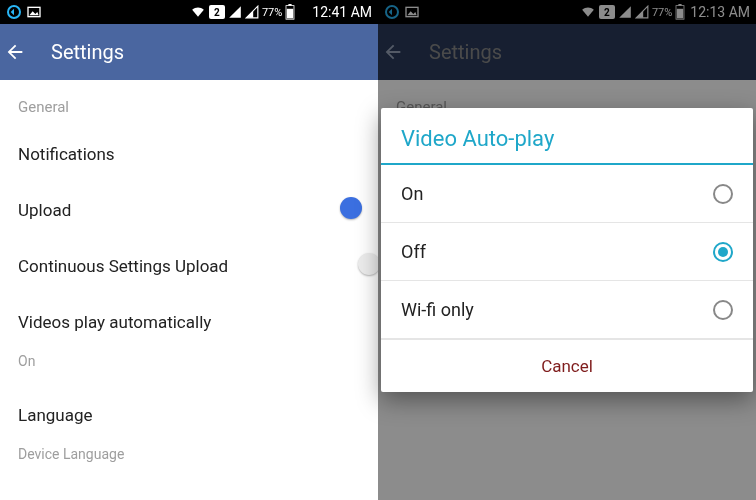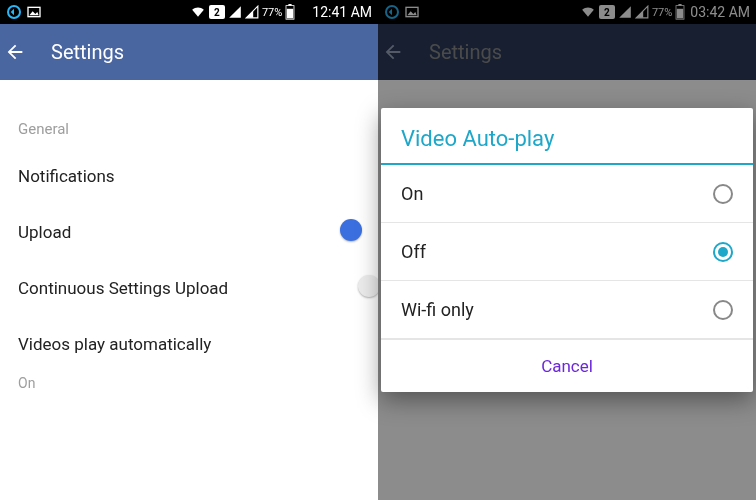--- a/index.html
+++ b/index.html
@@ -6,21 +6,21 @@
 body { width: 756px; height: 500px; display: flex; background: #fff; overflow: hidden; }
 .phone { width: 378px; height: 500px; position: relative; display: flex; flex-direction: column; }
 .statusbar { height: 24px; background: #000; color: #fff; display: flex; align-items: center; font-size: 13px; padding: 0 6px; }
 .statusbar .sb-left { display: flex; align-items: center; gap: 4px; }
 .statusbar .sb-right { margin-left: auto; display: flex; align-items: center; gap: 3px; }
 .sb-icon { display: inline-flex; align-items: center; justify-content: center; }
 .appbar { height: 56px; background: #4a66a0; color: #fff; display: flex; align-items: center; padding: 0 3px; gap: 24px; }
 .appbar.dark { background: #2a3a5a; }
 .appbar .back { width: 24px; height: 24px; display: flex; align-items: center; justify-content: center; }
 .appbar .title { font-size: 20px; font-weight: 400; }
-.content { flex: 1; background: #fff; overflow: hidden; margin-top: 22px; }
+.content { flex: 1; background: #fff; overflow: hidden; }
 .section-label { color: #9e9e9e; font-size: 15px; padding: 18px 18px 10px; }
 .row { padding: 18px 18px; display: flex; align-items: flex-start; }
 .row .label { font-size: 17px; color: #222; }
 .row .sub { font-size: 14px; color: #9e9e9e; margin-top: 2px; }
 .row .col { display: flex; flex-direction: column; gap: 19px; }
 .row .ctrl { margin-left: auto; }
 .switch { width: 40px; height: 16px; border-radius: 10px; position: relative; }
 .switch .knob { width: 22px; height: 22px; border-radius: 50%; position: absolute; top: -3px; }
 .switch.on { background: #a8bdf0; }
 .switch.on .knob { right: -2px; background: #3b6fe0; box-shadow: 0 1px 2px rgba(0,0,0,.3); }
@@ -30,21 +30,21 @@
 .bgcontent { position: absolute; inset: 0; display: flex; flex-direction: column; }
 .dialog { background: #fff; width: 372px; border-radius: 2px; box-shadow: 0 8px 24px rgba(0,0,0,.4); }
 .dialog .dtitle { color: #1fa7c9; font-size: 22px; padding: 18px 20px 12px; }
 .dialog .dsep { height: 2px; background: #1fa7c9; }
 .dialog .dopt { padding: 18px 20px; display: flex; align-items: center; border-bottom: 1px solid #e5e5e5; }
 .dialog .dopt:last-of-type { border-bottom: none; }
 .dialog .dopt .olabel { font-size: 18px; color: #222; }
 .radio { margin-left: auto; width: 20px; height: 20px; border: 2px solid #888; border-radius: 50%; display: flex; align-items: center; justify-content: center; }
 .radio.sel { border-color: #1fa7c9; }
 .radio.sel::after { content: ""; width: 10px; height: 10px; background: #1fa7c9; border-radius: 50%; }
-.dialog .dbtn { text-align: center; padding: 16px; font-size: 17px; color: #6d28d9; border-top: 1px solid #e5e5e5; }
+.dialog .dbtn { text-align: center; padding: 16px; font-size: 17px; color: #7f1d1d; border-top: 1px solid #e5e5e5; }
 .dimmed { color: #888 !important; }
 .simbox { width: 16px; height: 14px; background: #fff; color: #000; font-size: 10px; font-weight: bold; display: flex; align-items: center; justify-content: center; border-radius: 2px; }
 </style>
 </head>
 <body>
 
 <div class="phone">
   <div class="statusbar">
     <div class="sb-left">
       <span class="sb-icon">
@@ -116,20 +116,26 @@
       <span class="ctrl"><span class="switch off"><span class="knob"></span></span></span>
     </div>
 
     <div class="row">
       <div class="col">
         <span class="label">Videos play automatically</span>
         <span class="sub">On</span>
       </div>
     </div>
 
+    <div class="row" style="padding-bottom:4px">
+      <div class="col">
+        <span class="label">Language</span>
+        <span class="sub">Device Language</span>
+      </div>
+    </div>
   </div>
 </div>
 
 <div class="phone">
   <div class="bgcontent">
     <div class="statusbar">
       <div class="sb-left">
         <span class="sb-icon">
             <svg width="16" height="16" viewBox="0 0 24 24">
               <circle cx="12" cy="12" r="9" fill="none" stroke="#29b6f6" stroke-width="3"></circle>
@@ -162,21 +168,21 @@
             </svg>
           </span>
         <span style="font-size:11px">77%</span>
         <span class="sb-icon">
             <svg width="10" height="16" viewBox="0 0 12 20">
               <rect x="1" y="2" width="10" height="17" fill="none" stroke="#fff"></rect>
               <rect x="4" y="0" width="4" height="2" fill="#fff"></rect>
               <rect x="2" y="6" width="8" height="12" fill="#fff"></rect>
             </svg>
           </span>
-        <span style="font-size:14px; margin-left:2px">03:42 AM</span>
+        <span style="font-size:14px; margin-left:2px">12:13 AM</span>
       </div>
     </div>
 
     <div class="appbar dark">
       <span class="back dimmed">
           <svg width="22" height="22" viewBox="0 0 24 24">
             <path d="M20 11H7.8l5.6-5.6L12 4l-8 8 8 8 1.4-1.4L7.8 13H20z" fill="#9aa5bb"></path>
           </svg>
         </span>
       <span class="title dimmed">Settings</span>

